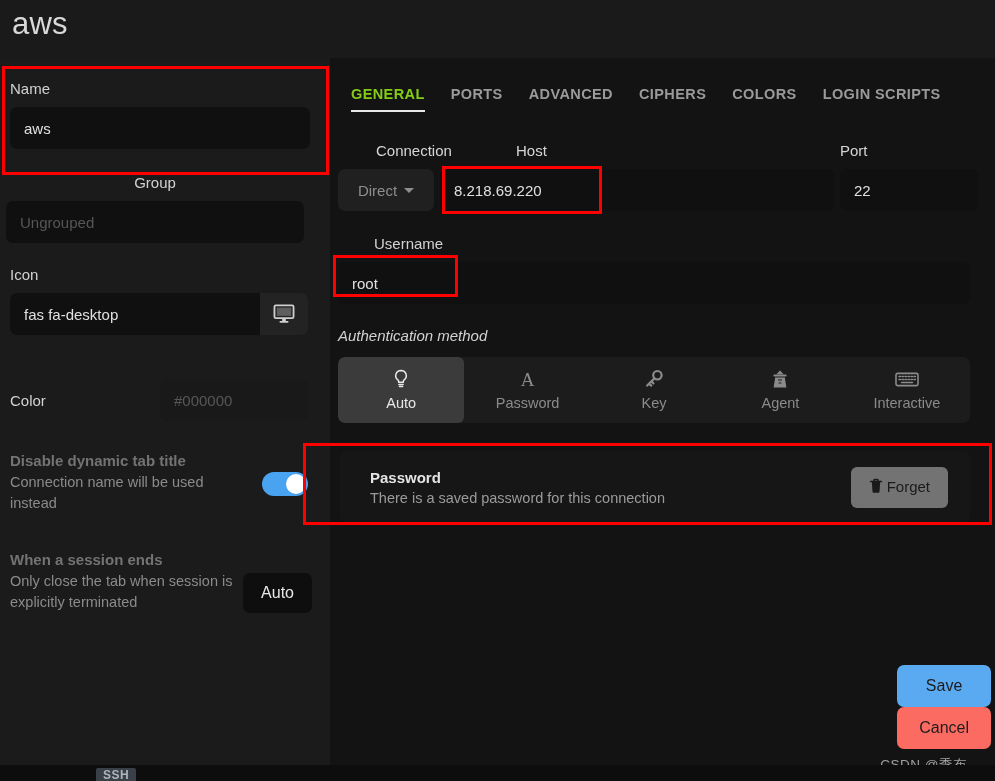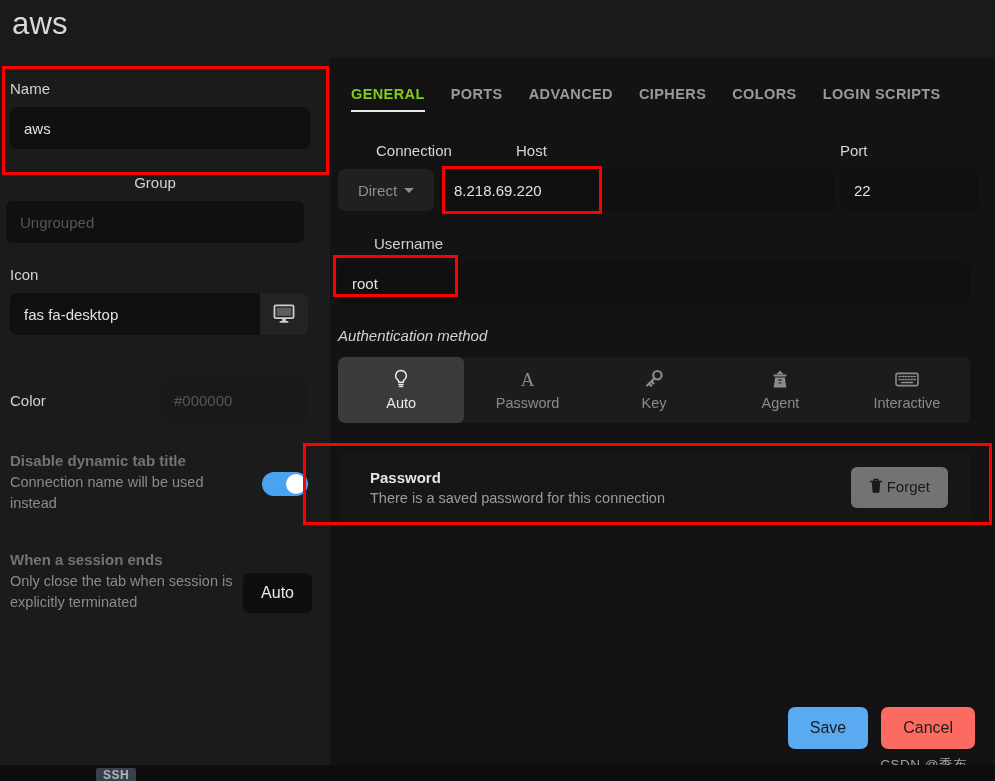--- a/index.html
+++ b/index.html
@@ -318,23 +318,23 @@
     padding: 13px 19px;
     display: inline-flex;
     align-items: center;
     gap: 10px;
     cursor: pointer;
   }
 
   
   .footer-actions {
     position: absolute;
-    right: 20px; bottom: 32px;
-    display: flex;
-    gap: 13px;
+    right: 4px; bottom: 32px;
+    display: flex;
+    flex-direction: column;
   }
   .btn-save, .btn-cancel {
     border: none;
     border-radius: 7px;
     font-size: 16px;
     font-family: "Liberation Sans", sans-serif;
     padding: 12px 22px;
     cursor: pointer;
     color: #1c1c1c;
   }

